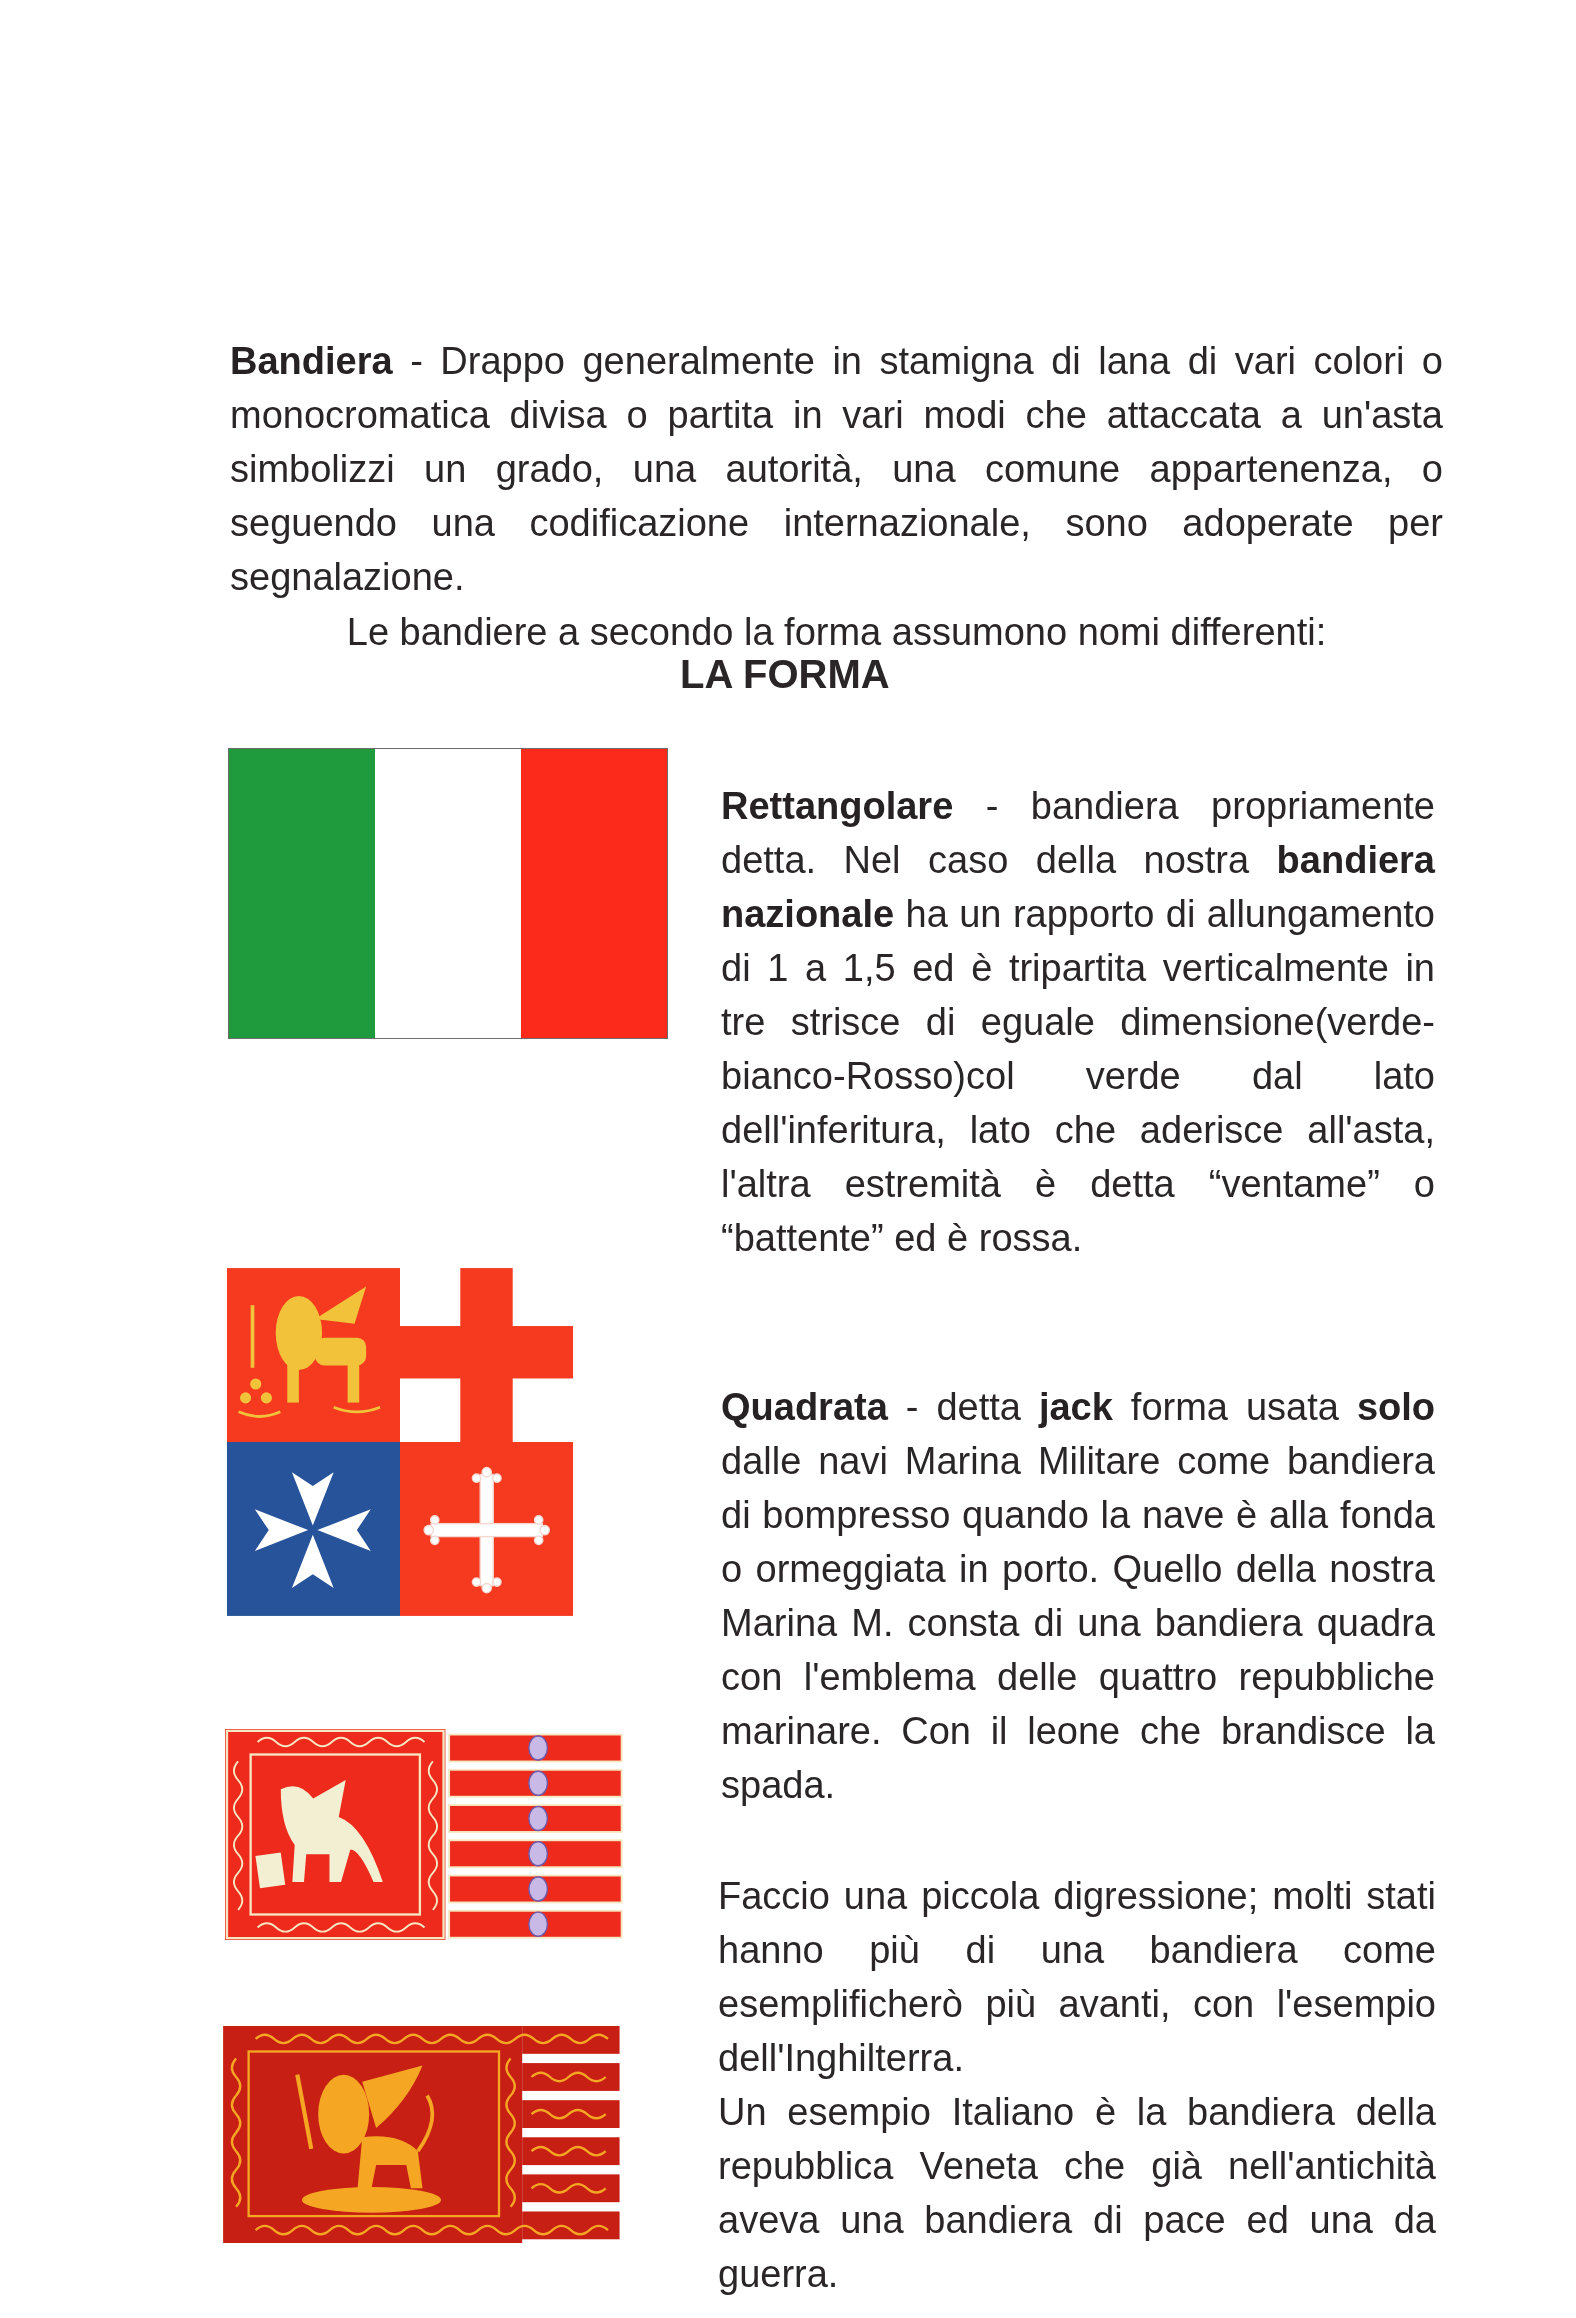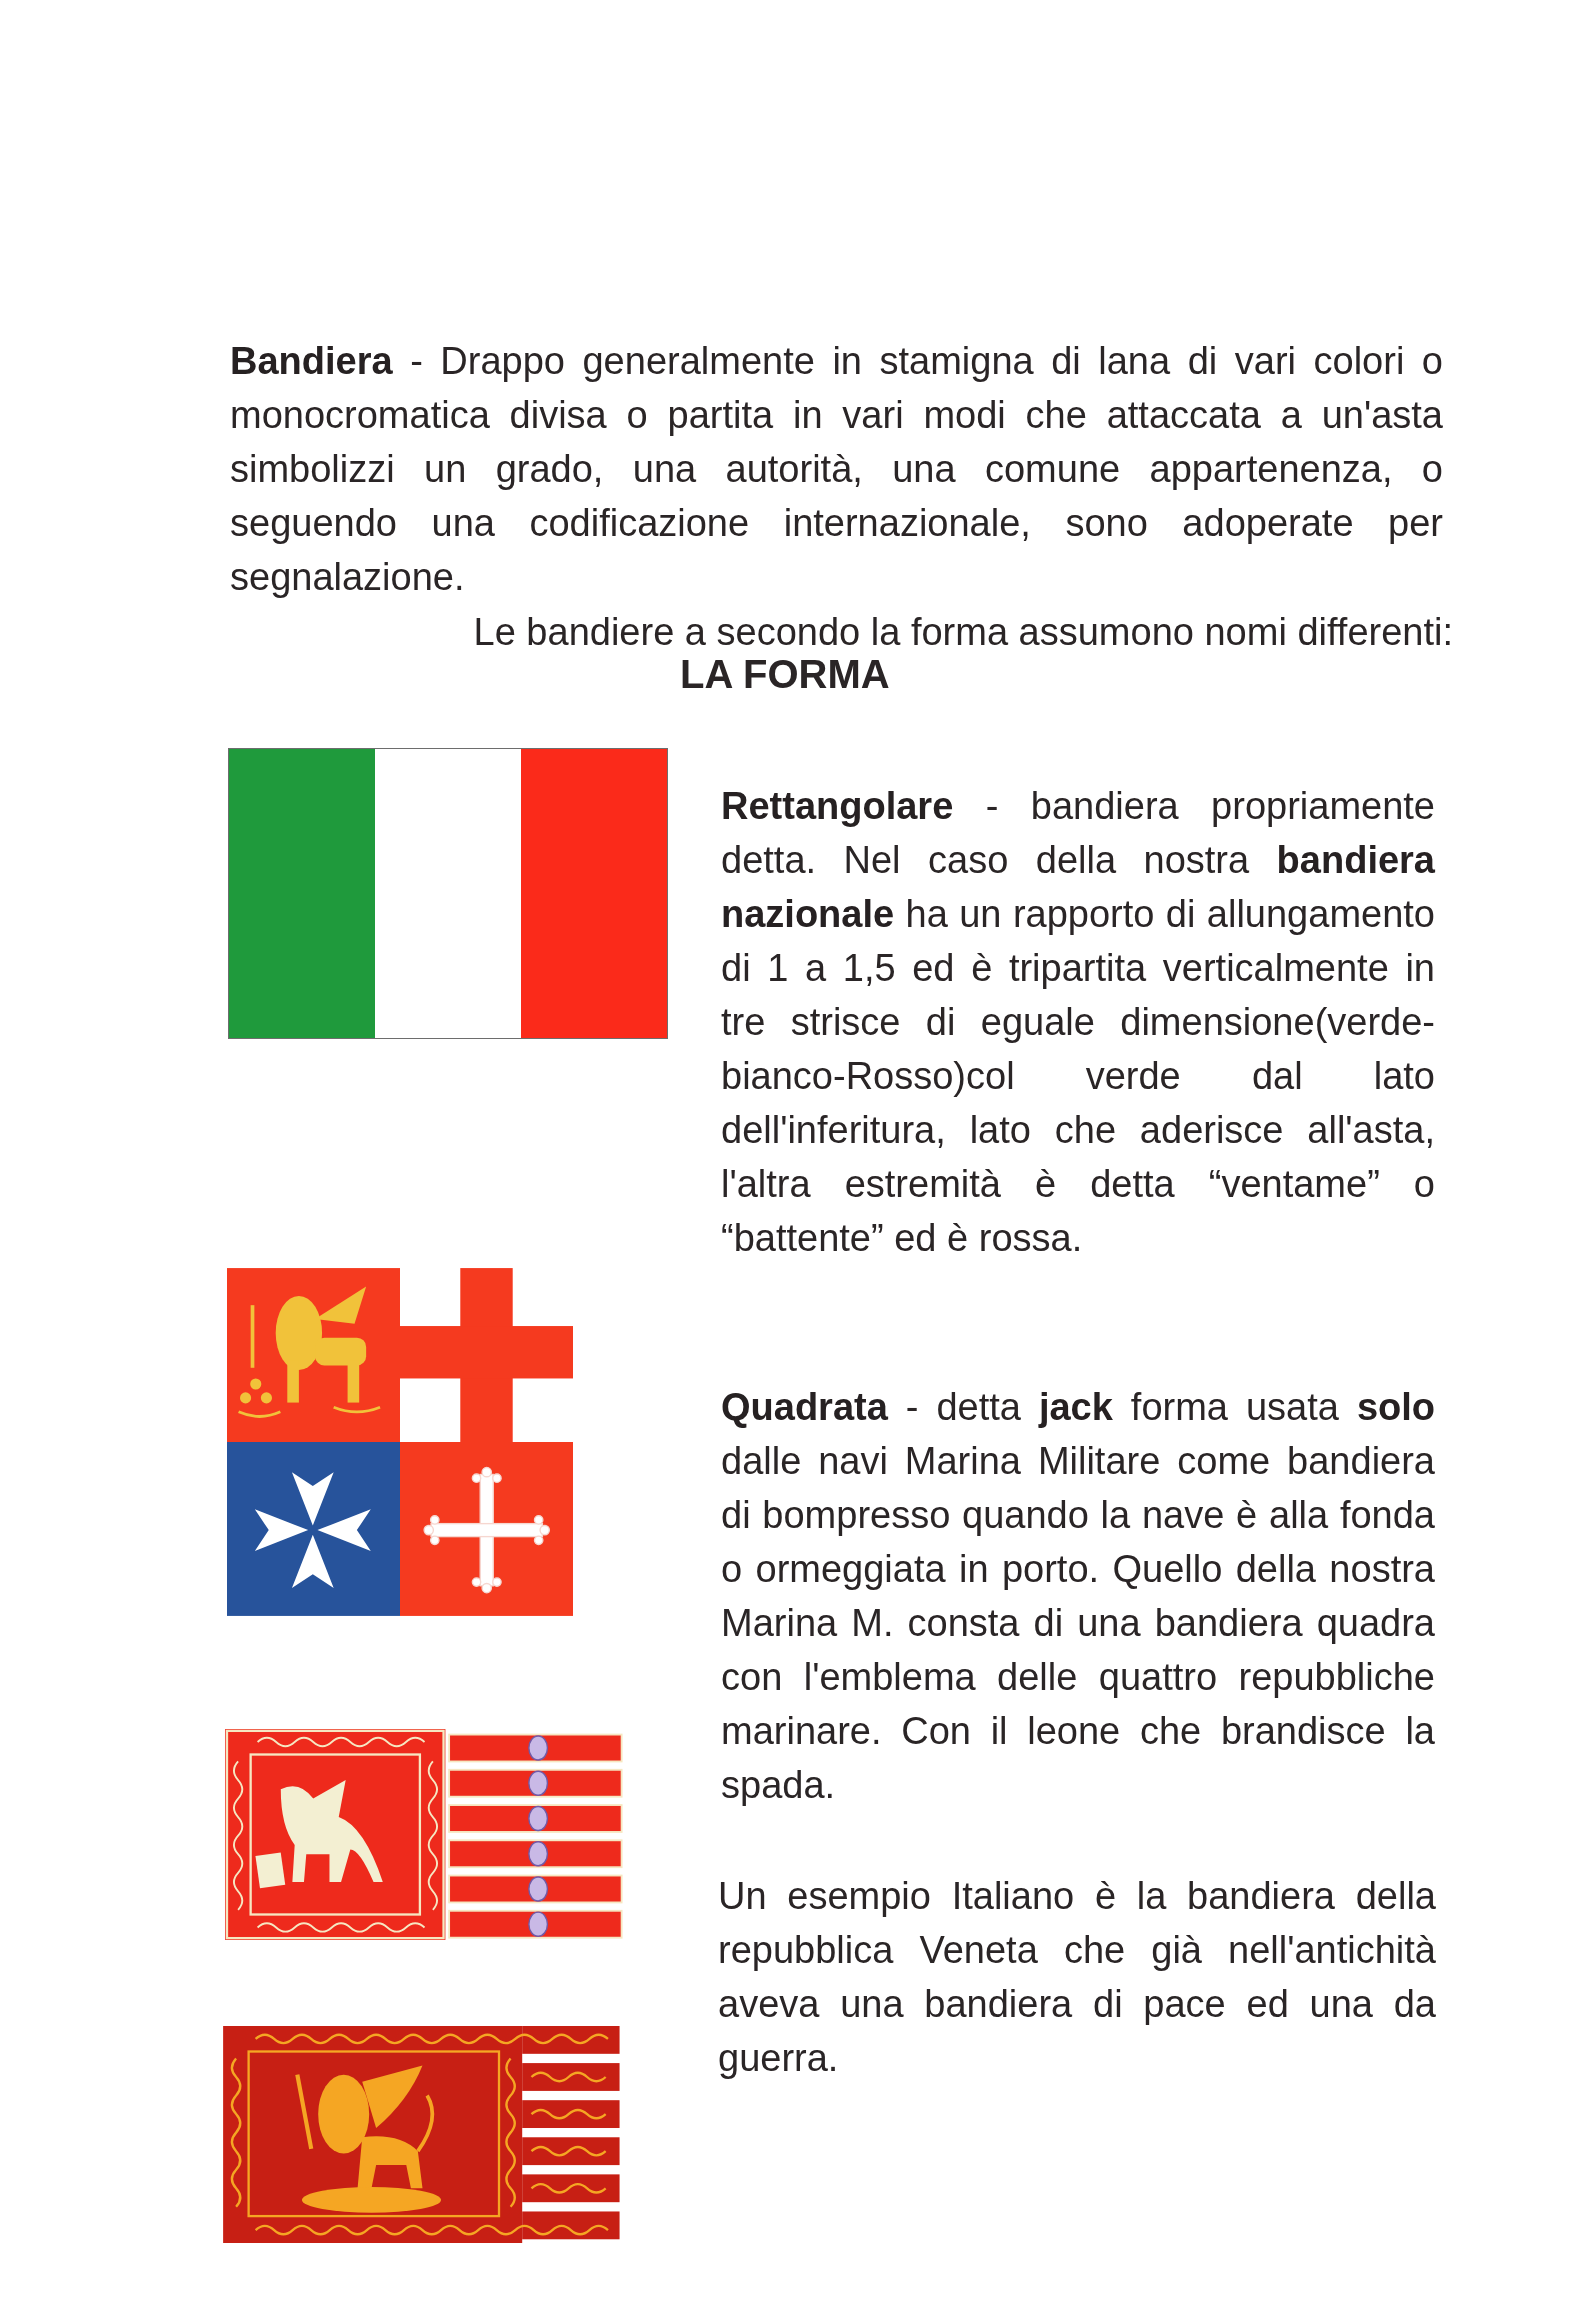--- a/index.html
+++ b/index.html
@@ -1,21 +1,21 @@
 <!DOCTYPE html>
 <html style="font-size:7.4px"><head>
 <meta charset="utf-8">
 <style>
   html, body { margin: 0; padding: 0; background: #ffffff; }
   body { width: 1577px; height: 2458px; position: relative; overflow: hidden;
          font-family: "Liberation Sans", sans-serif; color: #2a2526; }
   .para { position: absolute; font-size: 38px; line-height: 54px; text-align: justify; margin-top: 44px; }
   .para b { font-weight: bold; color: #262122; }
   #intro { left: 230px; top: 290px; width: 1213px; }
-  #intro2 { left: 240px; top: 561px; width: 1213px; text-align: right; }
+  #intro2 { left: 230px; top: 561px; width: 1213px; text-align: center; }
   #heading { position: absolute; left: 680px; top: 652px; font-size: 40px; font-weight: bold; letter-spacing: 0; }
   #rett { left: 721px; top: 735px; width: 714px; }
   #quad { left: 721px; top: 1336px; width: 714px; }
   #faccio { left: 718px; top: 1825px; width: 718px; }
 
   .flag { position: absolute; }
   
   #flag-italy { left: 228px; top: 748px; width: 440px; height: 291px; display: flex; border: 0.9px solid #6d6d6d; box-sizing: border-box; }
   #flag-italy .stripe { flex: 1; }
   
@@ -160,15 +160,16 @@
       <ellipse cx="260" cy="190" rx="55" ry="85"></ellipse>
       <path d="M300 120 L430 85 Q400 160 330 220 Z"></path>
       <path d="M300 240 Q380 230 420 270 L430 350 L405 350 L395 300 L330 300 L320 350 L290 350 Z"></path>
       <path d="M420 270 Q470 200 440 150" stroke="#f5a623" stroke-width="8" fill="none"></path>
       <ellipse cx="320" cy="375" rx="150" ry="28"></ellipse>
     </g>
   </svg>
 </div>
 
 <div class="para" id="faccio">
+  <div>Faccio una piccola digressione; molti stati hanno più di una bandiera come esemplificherò più avanti, con l'esempio dell'Inghilterra.</div>
   <div>Un esempio Italiano è la bandiera della repubblica Veneta che già nell'antichità aveva una bandiera di pace ed una da guerra.</div>
 </div>
 
 
 </body></html>

